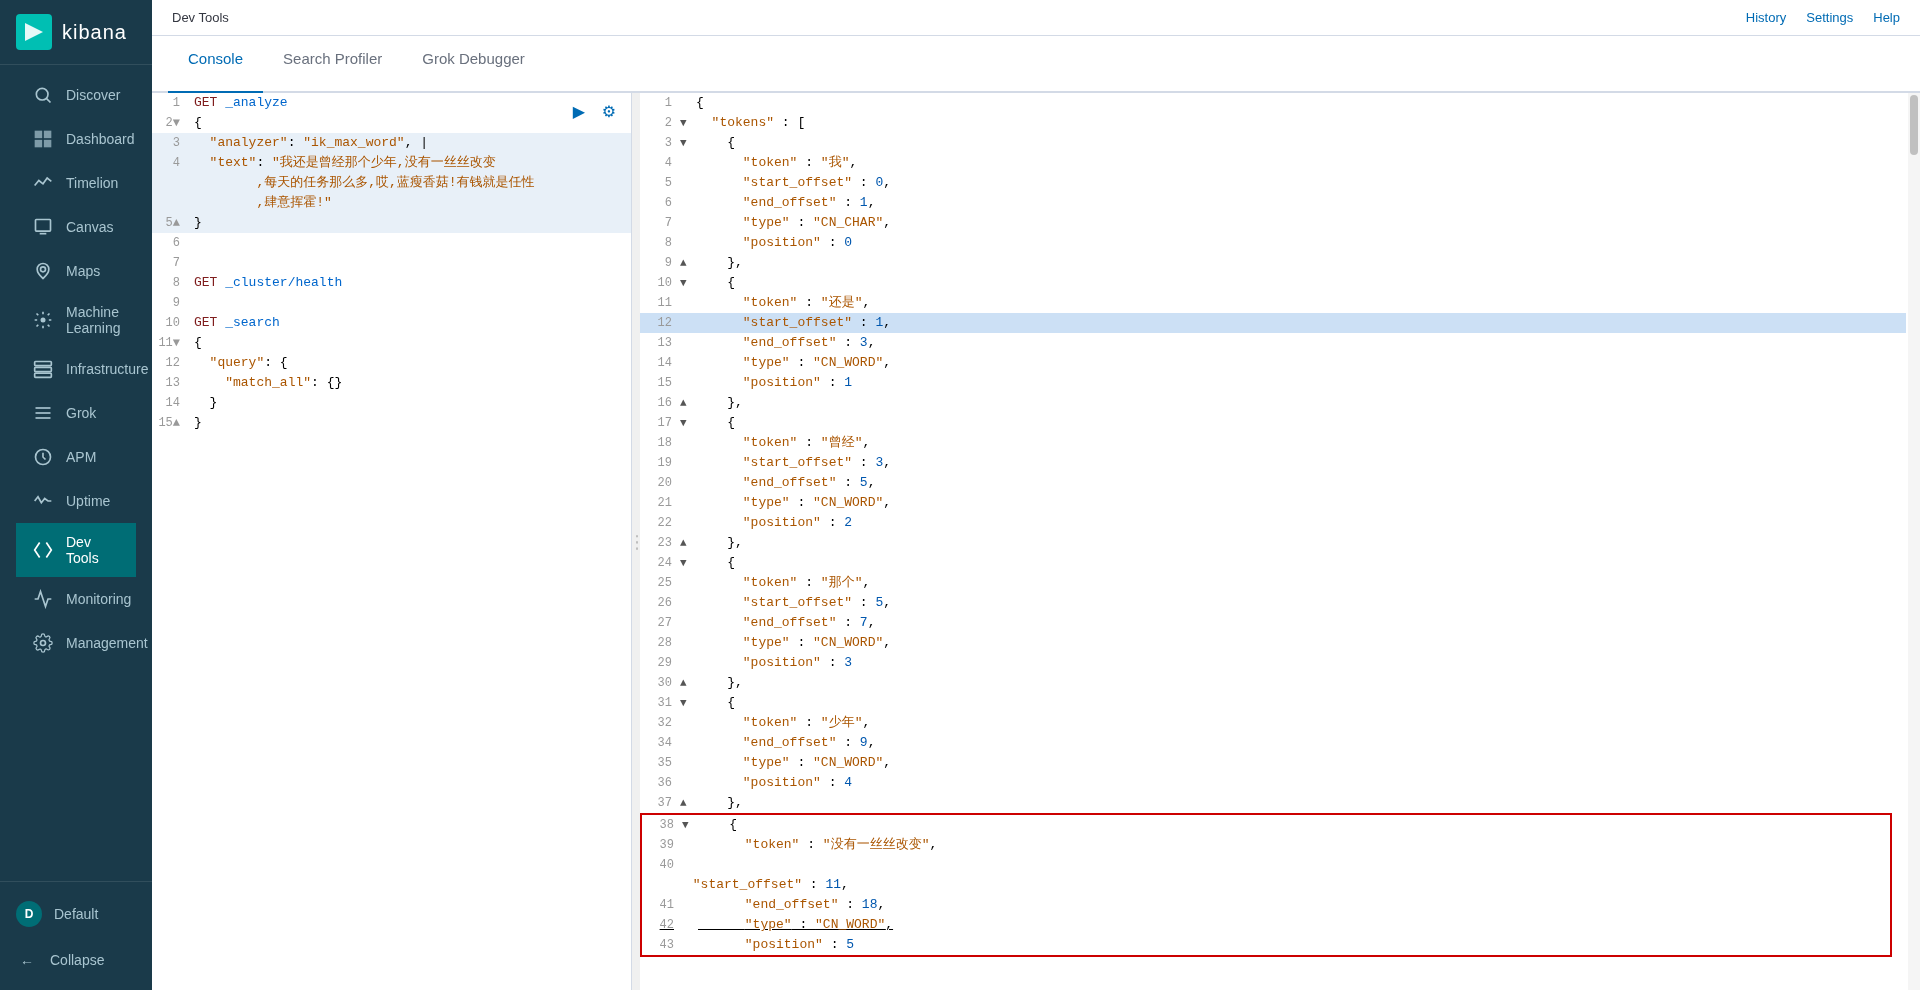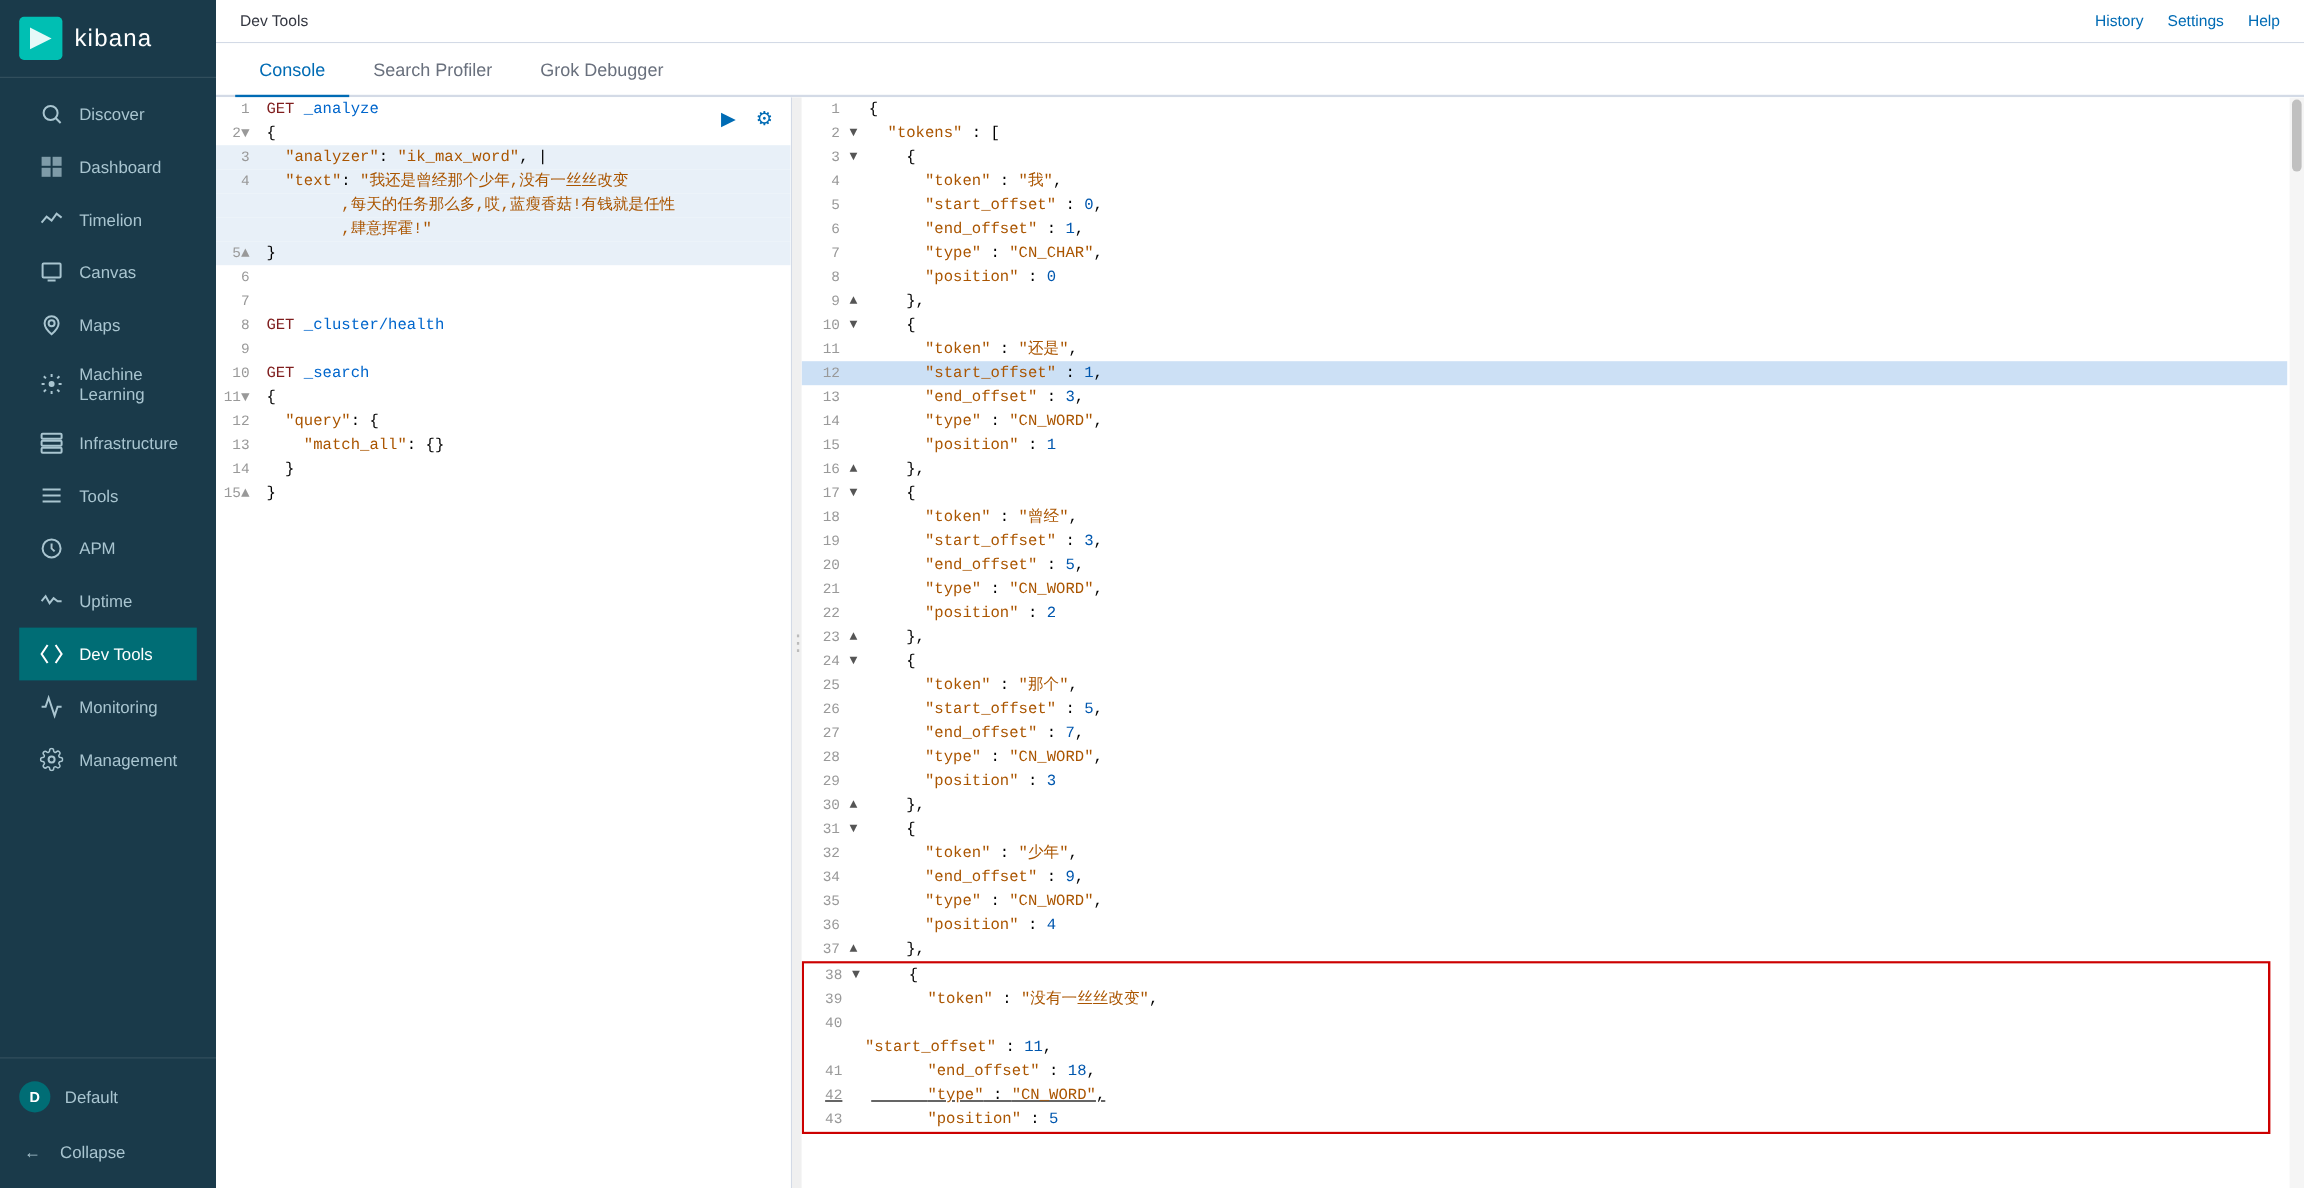--- a/index.html
+++ b/index.html
@@ -1,20 +1,20 @@
 <!DOCTYPE html>
 <html><head>
   <meta charset="utf-8">
   <style>
     * { margin: 0; padding: 0; box-sizing: border-box; }
     body { font-family: 'Segoe UI', Arial, sans-serif; background: #f5f5f5; display: flex; height: 990px; overflow: hidden; }
 
     
     .sidebar {
-      width: 180px;
+      width: 152px;
       background: #1a3a4a;
       color: #fff;
       display: flex;
       flex-direction: column;
       flex-shrink: 0;
       height: 990px;
     }
     .sidebar-logo {
       display: flex;
       align-items: center;
@@ -128,21 +128,21 @@
 
     
     .tab-bar {
       display: flex;
       background: #fff;
       border-bottom: 2px solid #d3dae6;
       padding: 0 16px;
       flex-shrink: 0;
     }
     .tab {
-      padding: 14px 20px 12px;
+      padding: 14px 20px 24px;
       font-size: 15px;
       cursor: pointer;
       color: #69707d;
       border-bottom: 2px solid transparent;
       margin-bottom: -2px;
       position: relative;
     }
     .tab.active {
       color: #006bb4;
       border-bottom: 2px solid #006bb4;
@@ -371,21 +371,21 @@
         <span class="nav-label">Infrastructure</span>
       </div>
       <div class="nav-item">
         <div class="nav-icon">
           <svg width="20" height="20" viewBox="0 0 24 24" style="color:#a9c5d0">
             <line x1="3" y1="6" x2="21" y2="6" stroke="currentColor" stroke-width="2"></line>
             <line x1="3" y1="12" x2="21" y2="12" stroke="currentColor" stroke-width="2"></line>
             <line x1="3" y1="18" x2="21" y2="18" stroke="currentColor" stroke-width="2"></line>
           </svg>
         </div>
-        <span class="nav-label">Tools</span>
+        <span class="nav-label">Grok</span>
       </div>
       <div class="nav-item">
         <div class="nav-icon">
           <svg width="20" height="20" viewBox="0 0 24 24" style="color:#a9c5d0">
             <circle cx="12" cy="12" r="9" stroke="currentColor" fill="none" stroke-width="2"></circle>
             <polyline points="12,7 12,12 15,15" stroke="currentColor" stroke-width="2"></polyline>
           </svg>
         </div>
         <span class="nav-label">APM</span>
       </div>

